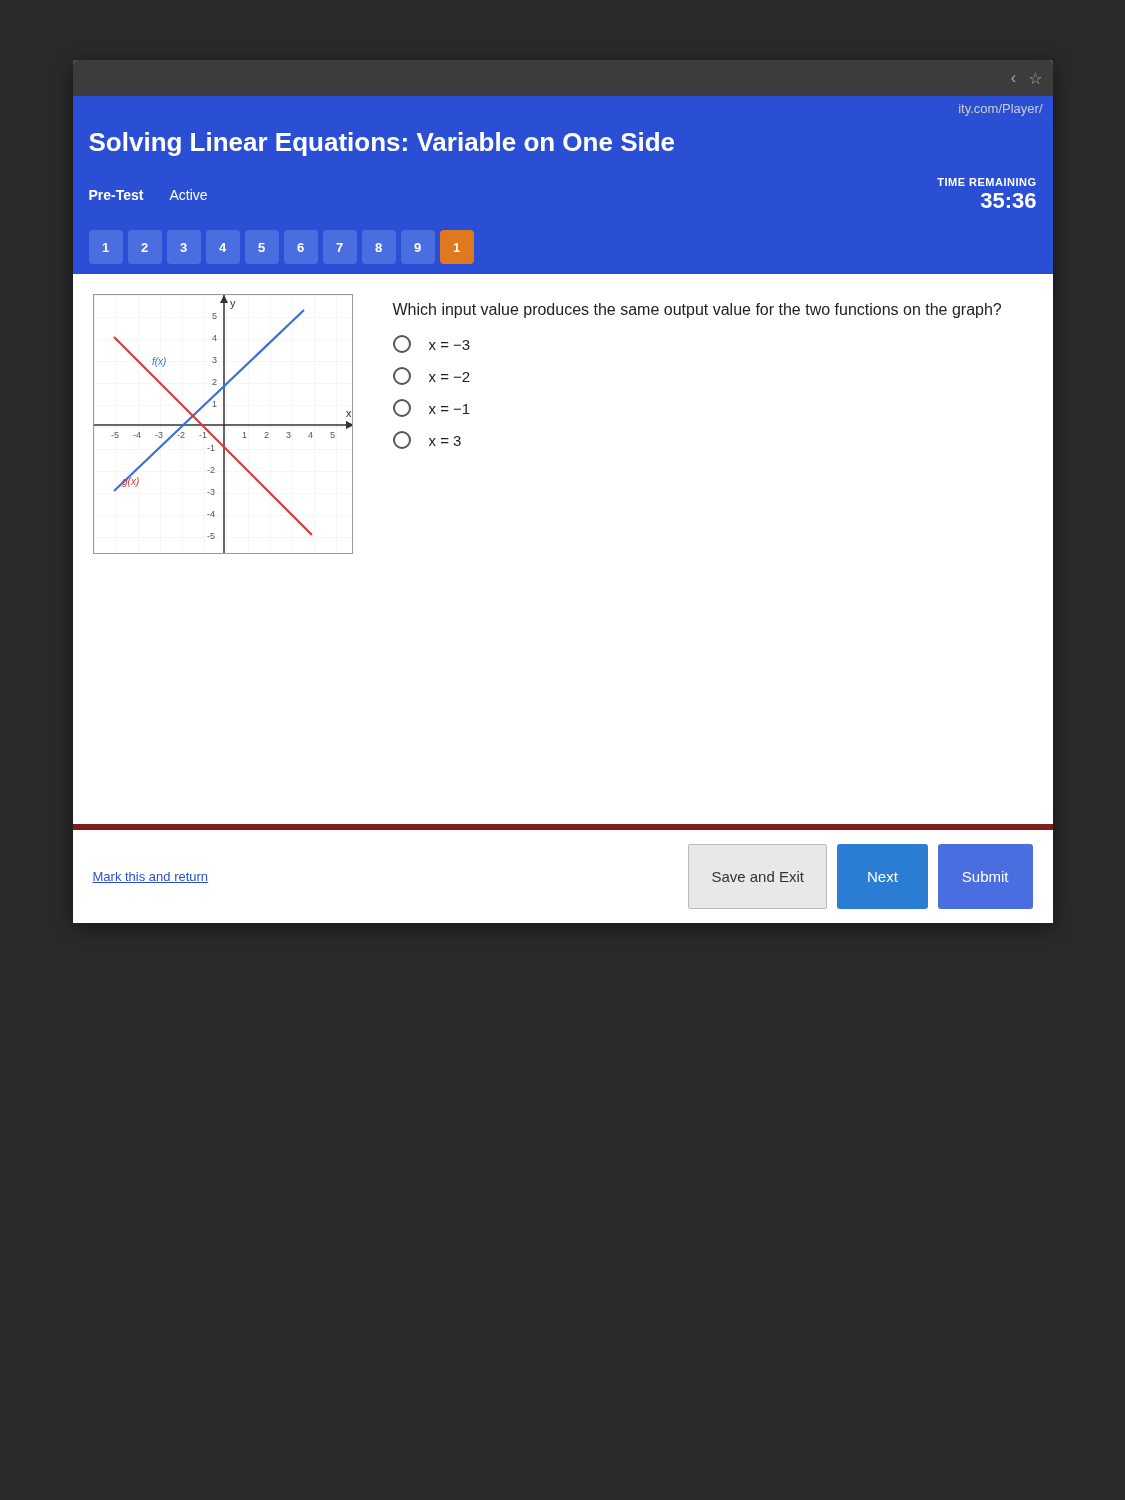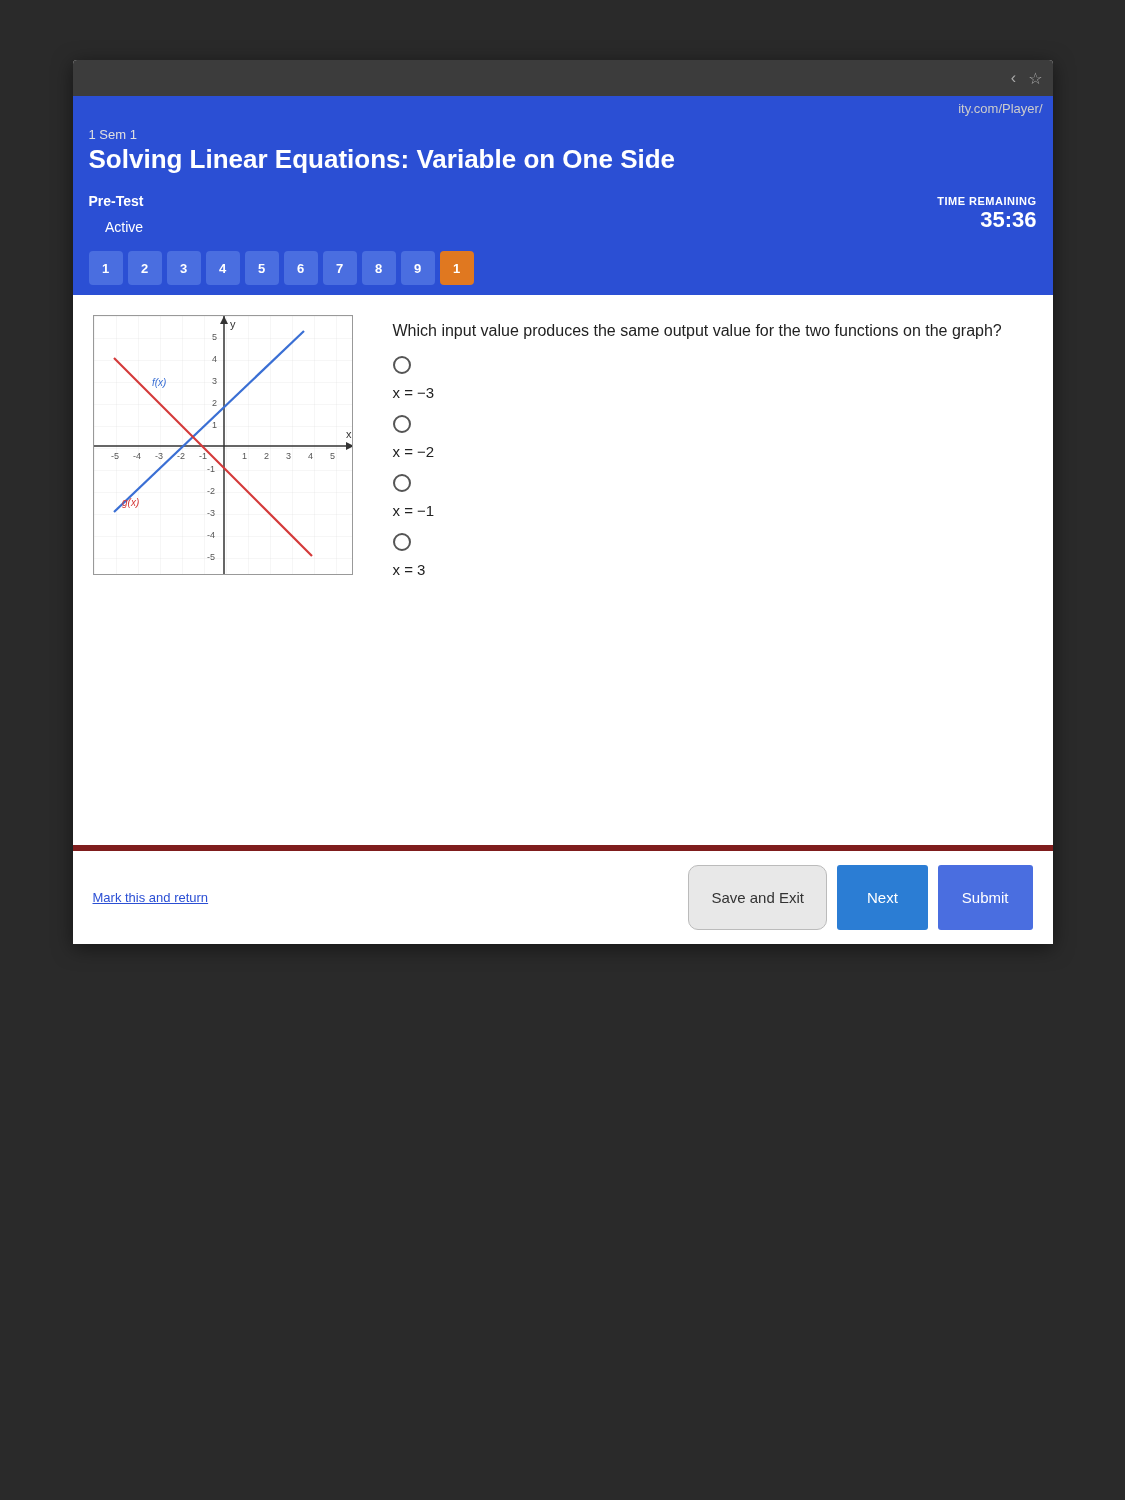--- a/index.html
+++ b/index.html
@@ -133,24 +133,24 @@
       padding-top: 5px;
     }
     .question-text {
       font-size: 16px;
       color: #222;
       margin-bottom: 14px;
       line-height: 1.4;
     }
     .option-row {
       display: flex;
-      gap: 10px;
+      align-items: center;
+      gap: 18px;
       margin-bottom: 14px;
       cursor: pointer;
-      flex-direction: column;
     }
     .option-radio {
       width: 18px;
       height: 18px;
       border-radius: 50%;
       border: 2px solid #555;
       display: inline-block;
       flex-shrink: 0;
     }
     .option-label {
@@ -176,21 +176,21 @@
     .footer-buttons {
       display: flex;
       gap: 10px;
     }
     .btn-save-exit {
       background: #e8e8e8;
       color: #333;
       border: 1px solid #bbb;
       padding: 10px 22px;
       font-size: 15px;
-      border-radius: 10px;
+      border-radius: 2px;
       cursor: pointer;
     }
     .btn-next {
       background: #2b7dd4;
       color: #fff;
       border: none;
       padding: 24px 30px;
       font-size: 15px;
       border-radius: 3px;
       cursor: pointer;
@@ -214,24 +214,23 @@
     <div class="browser-chrome">
       <span class="browser-icon">‹</span>
       <span class="browser-icon">☆</span>
     </div>
 
     <div class="address-bar-row">
       <span class="address-bar-text">ity.com/Player/</span>
     </div>
 
     <div class="app-header">
-      <div class="app-course-label">1 Sem 1</div>
       <div class="app-title">Solving Linear Equations: Variable on One Side</div>
       <div class="app-subtitle-row">
-        <div style="display:flex;align-items:center;gap:10px;flex-direction:column;">
+        <div style="display:flex;align-items:center;gap:10px;">
           <span class="pre-test-label">Pre-Test</span>
           <span class="active-label">Active</span>
         </div>
         <div class="time-remaining">
           <div class="time-label">TIME REMAINING</div>
           <div class="time-value">35:36</div>
         </div>
       </div>
     </div>
 

